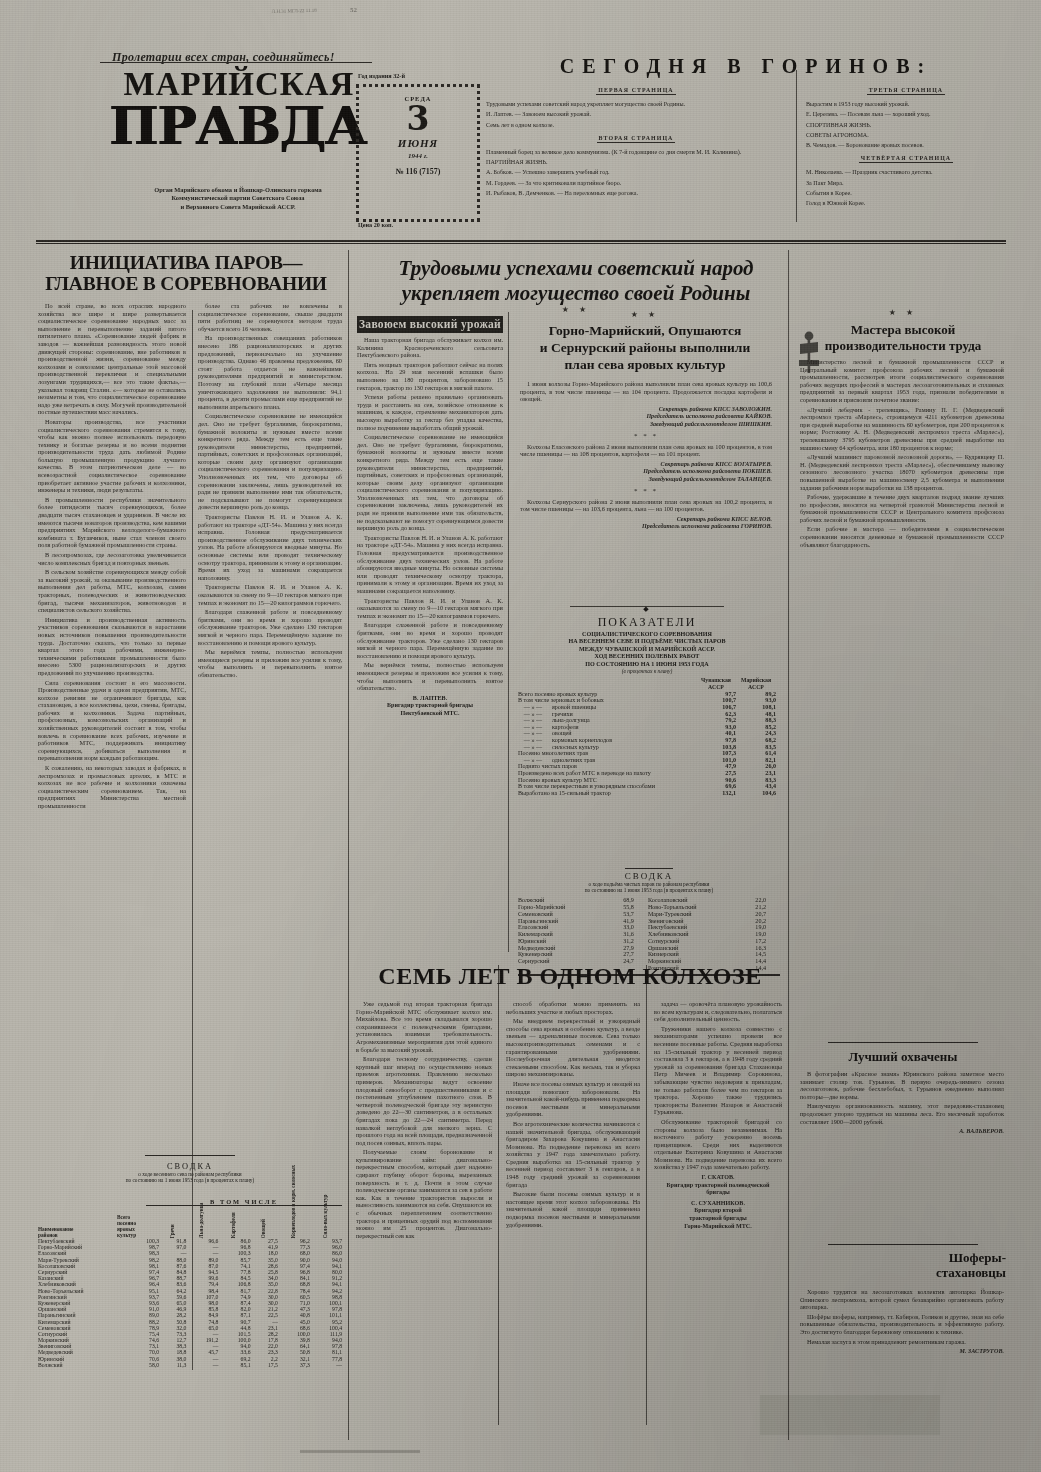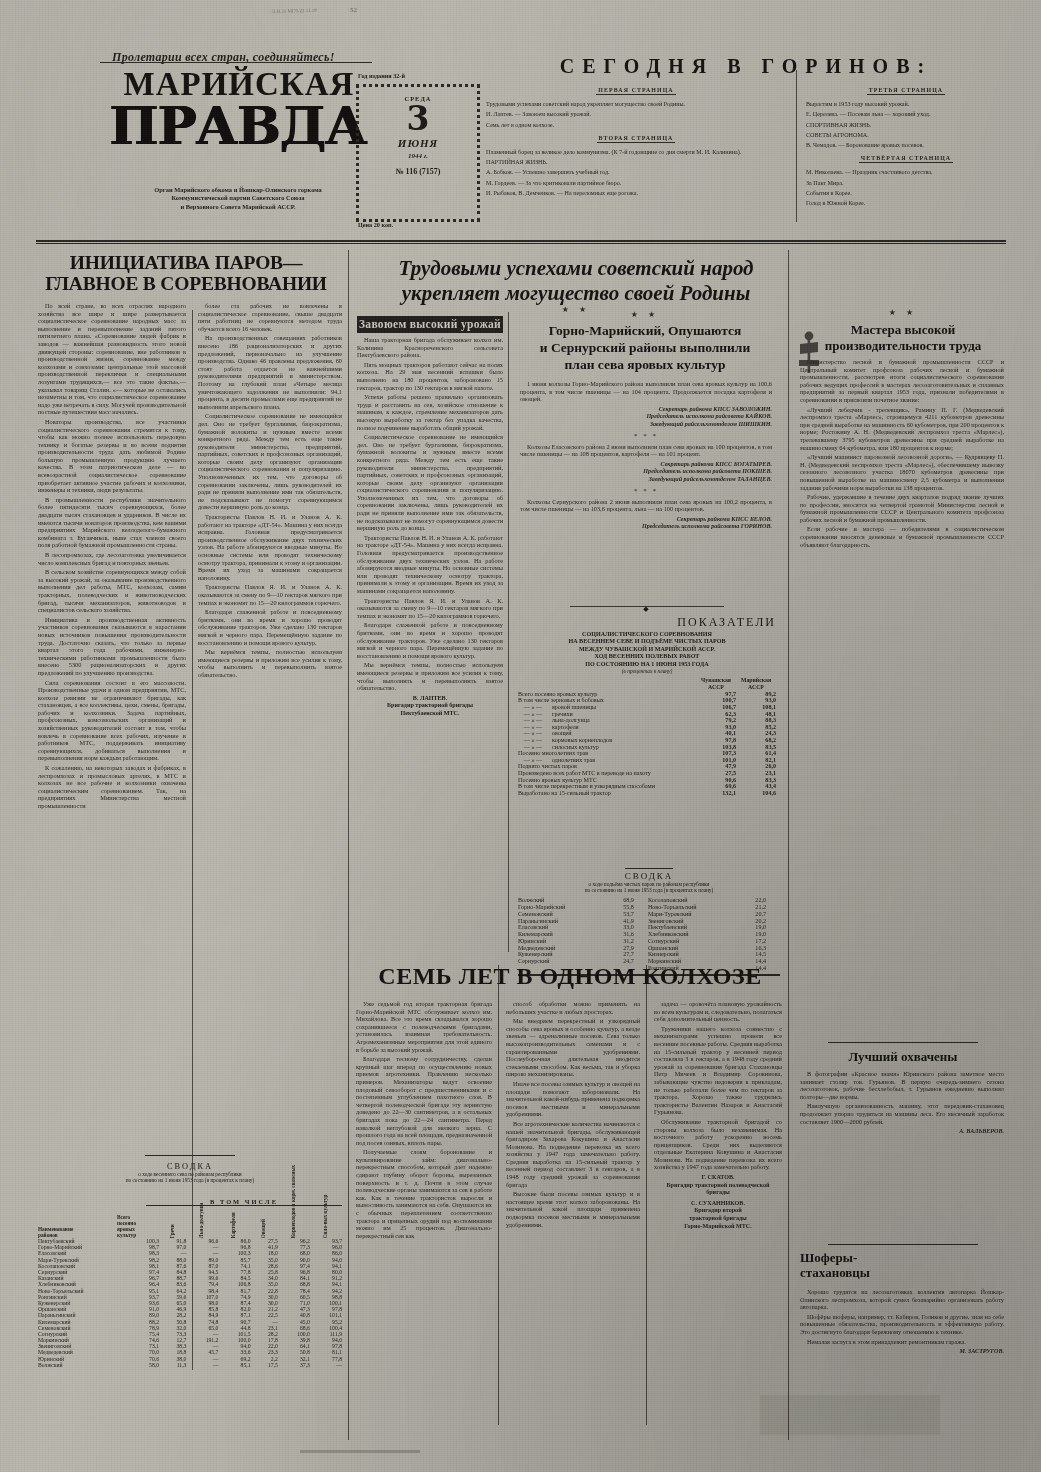--- a/index.html
+++ b/index.html
@@ -124,31 +124,31 @@
   }
   .h-seven{
     position:absolute;left:360px;top:963px;width:420px;text-align:center;
     font-weight:bold;font-size:24px;letter-spacing:.5px;color:#141210;
   }
   .h-best{
     position:absolute;left:800px;top:1049px;width:206px;text-align:center;
     font-weight:bold;font-size:13px;color:#141210;
   }
   .h-shofer{
-    position:absolute;left:800px;top:1250px;width:206px;text-align:left;
+    position:absolute;left:800px;top:1250px;width:206px;text-align:right;
     font-weight:bold;font-size:13px;line-height:15px;color:#141210;
   }
 
   
   table{border-collapse:collapse;font-size:6.1px;color:#23211d;}
   .ind-tbl td{padding:0 0 .6px 0;vertical-align:bottom;white-space:nowrap;}
   .ind-tbl .num{text-align:right;padding-left:6px;font-weight:bold;}
   .ind-tbl .lbl{text-align:left;}
   .ind-tbl .dash{text-align:center;padding-right:4px;}
-  .tbl-title{text-align:right;font-size:12px;letter-spacing:2px;margin-bottom:1px;}
+  .tbl-title{text-align:center;font-size:12px;letter-spacing:2px;margin-bottom:1px;}
   .tbl-sub{text-align:center;font-size:6.1px;line-height:7.4px;font-weight:bold;}
   .tbl-unit{text-align:center;font-size:5.4px;font-style:italic;}
   .colhd{text-align:center;font-size:5.8px;font-weight:bold;line-height:6.6px;}
 
   .svodka-title{text-align:center;font-size:9px;letter-spacing:2px;font-weight:normal;}
   .svodka-sub{text-align:center;font-size:5.3px;line-height:6.4px;}
   .sv-tbl td{padding:.4px 0;white-space:nowrap;font-size:6.1px;}
   .sv-tbl .n{text-align:right;padding-left:10px;padding-right:14px;}
 
   .big-tbl{font-size:5.7px;}

